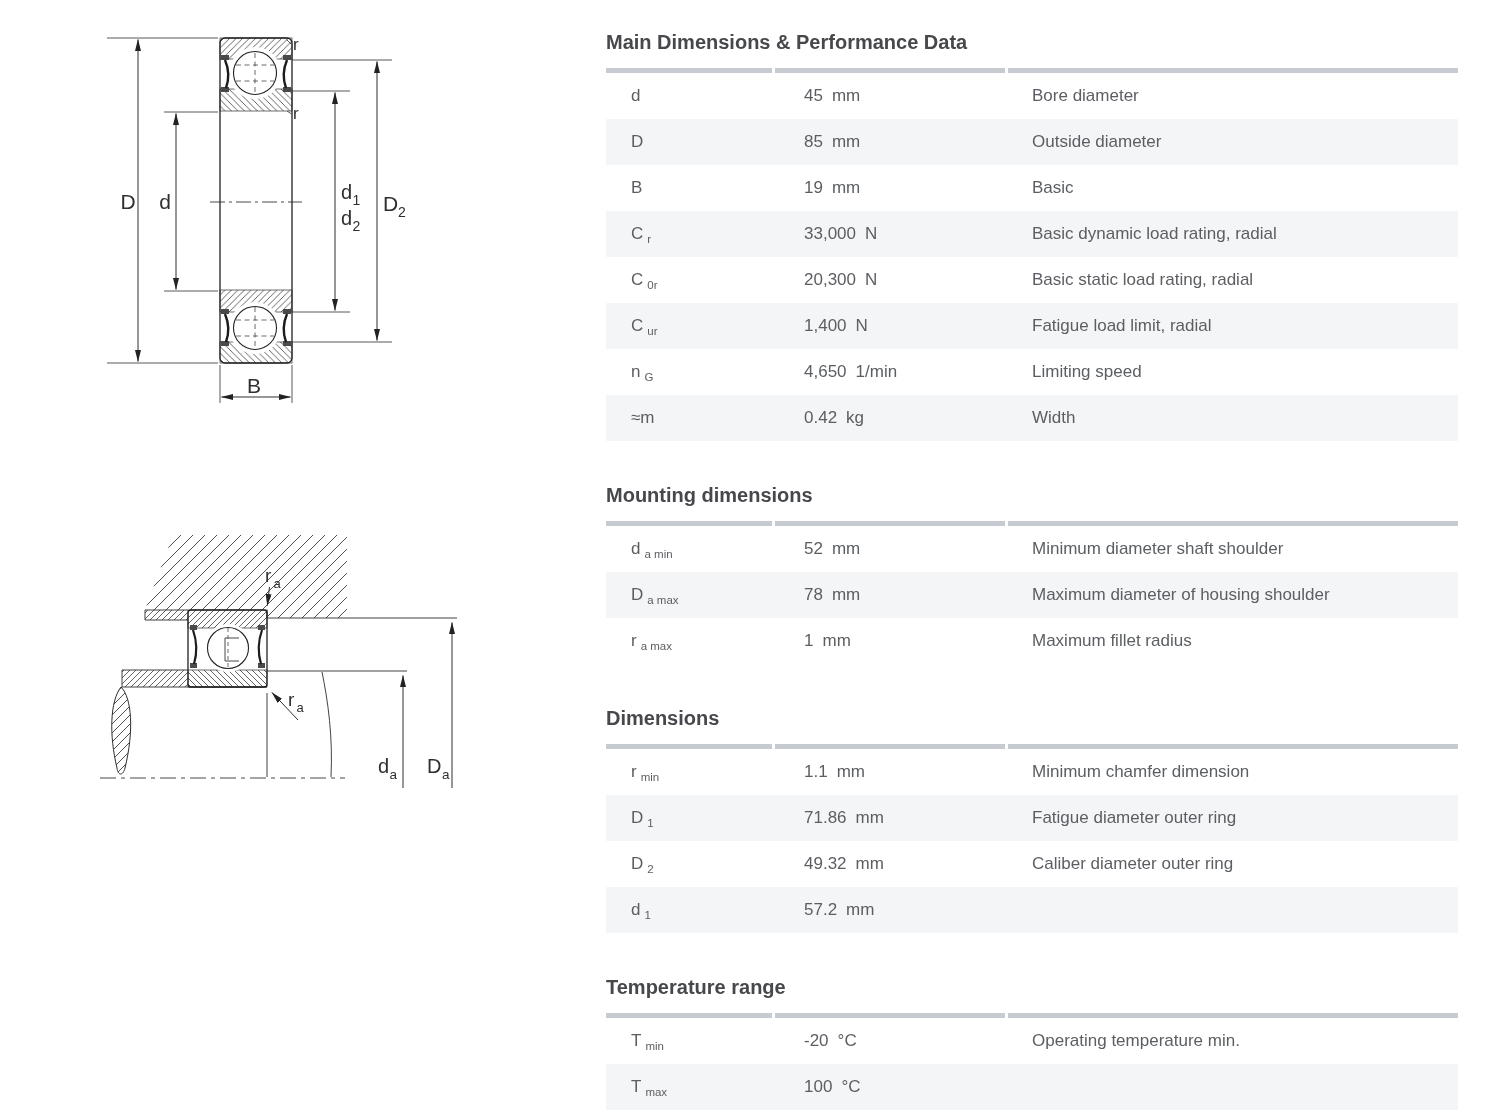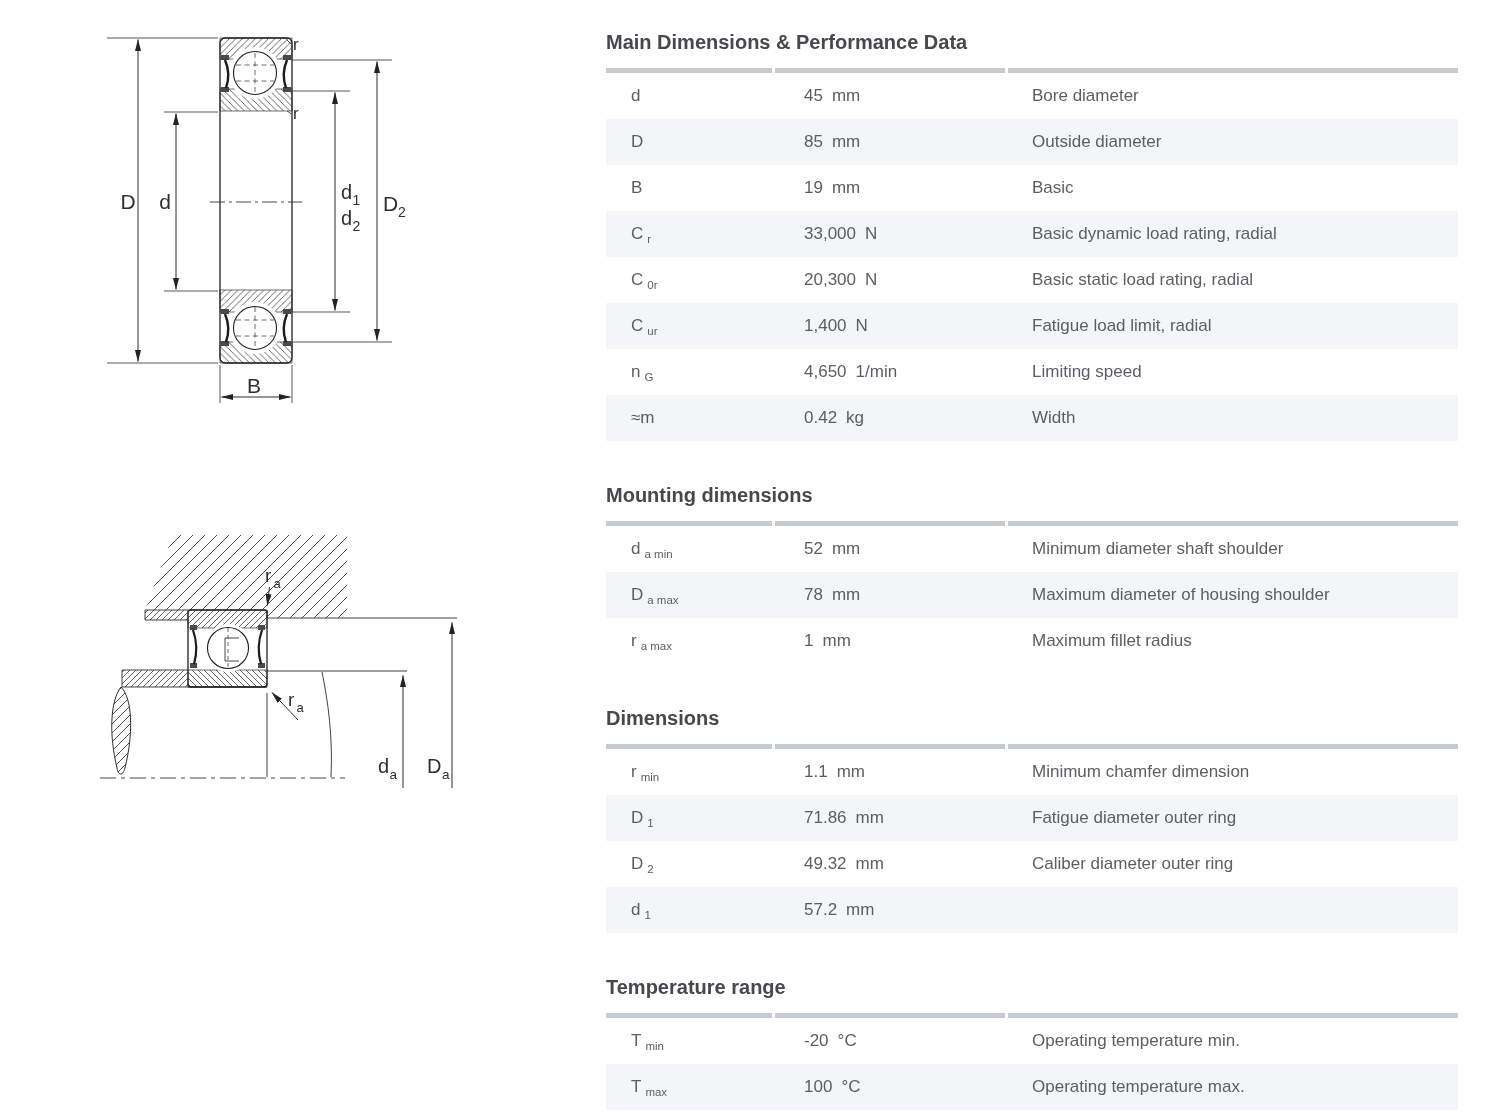--- a/index.html
+++ b/index.html
@@ -330,18 +330,17 @@
       </div>
       <div class="rows">
           <div class="trow">
             <div class="c1"><span class="sym">T</span><span class="sub">min</span></div>
             <div class="c2"><span class="val">-20</span><span class="unit">°C</span></div>
             <div class="c3">Operating temperature min.</div>
           </div>
           <div class="trow alt">
             <div class="c1"><span class="sym">T</span><span class="sub">max</span></div>
             <div class="c2"><span class="val">100</span><span class="unit">°C</span></div>
-            <div class="c3">Operating temperature max.</div>
           </div>
         </div>
     </section>
   </div>
 </div>
 
 </body></html>

